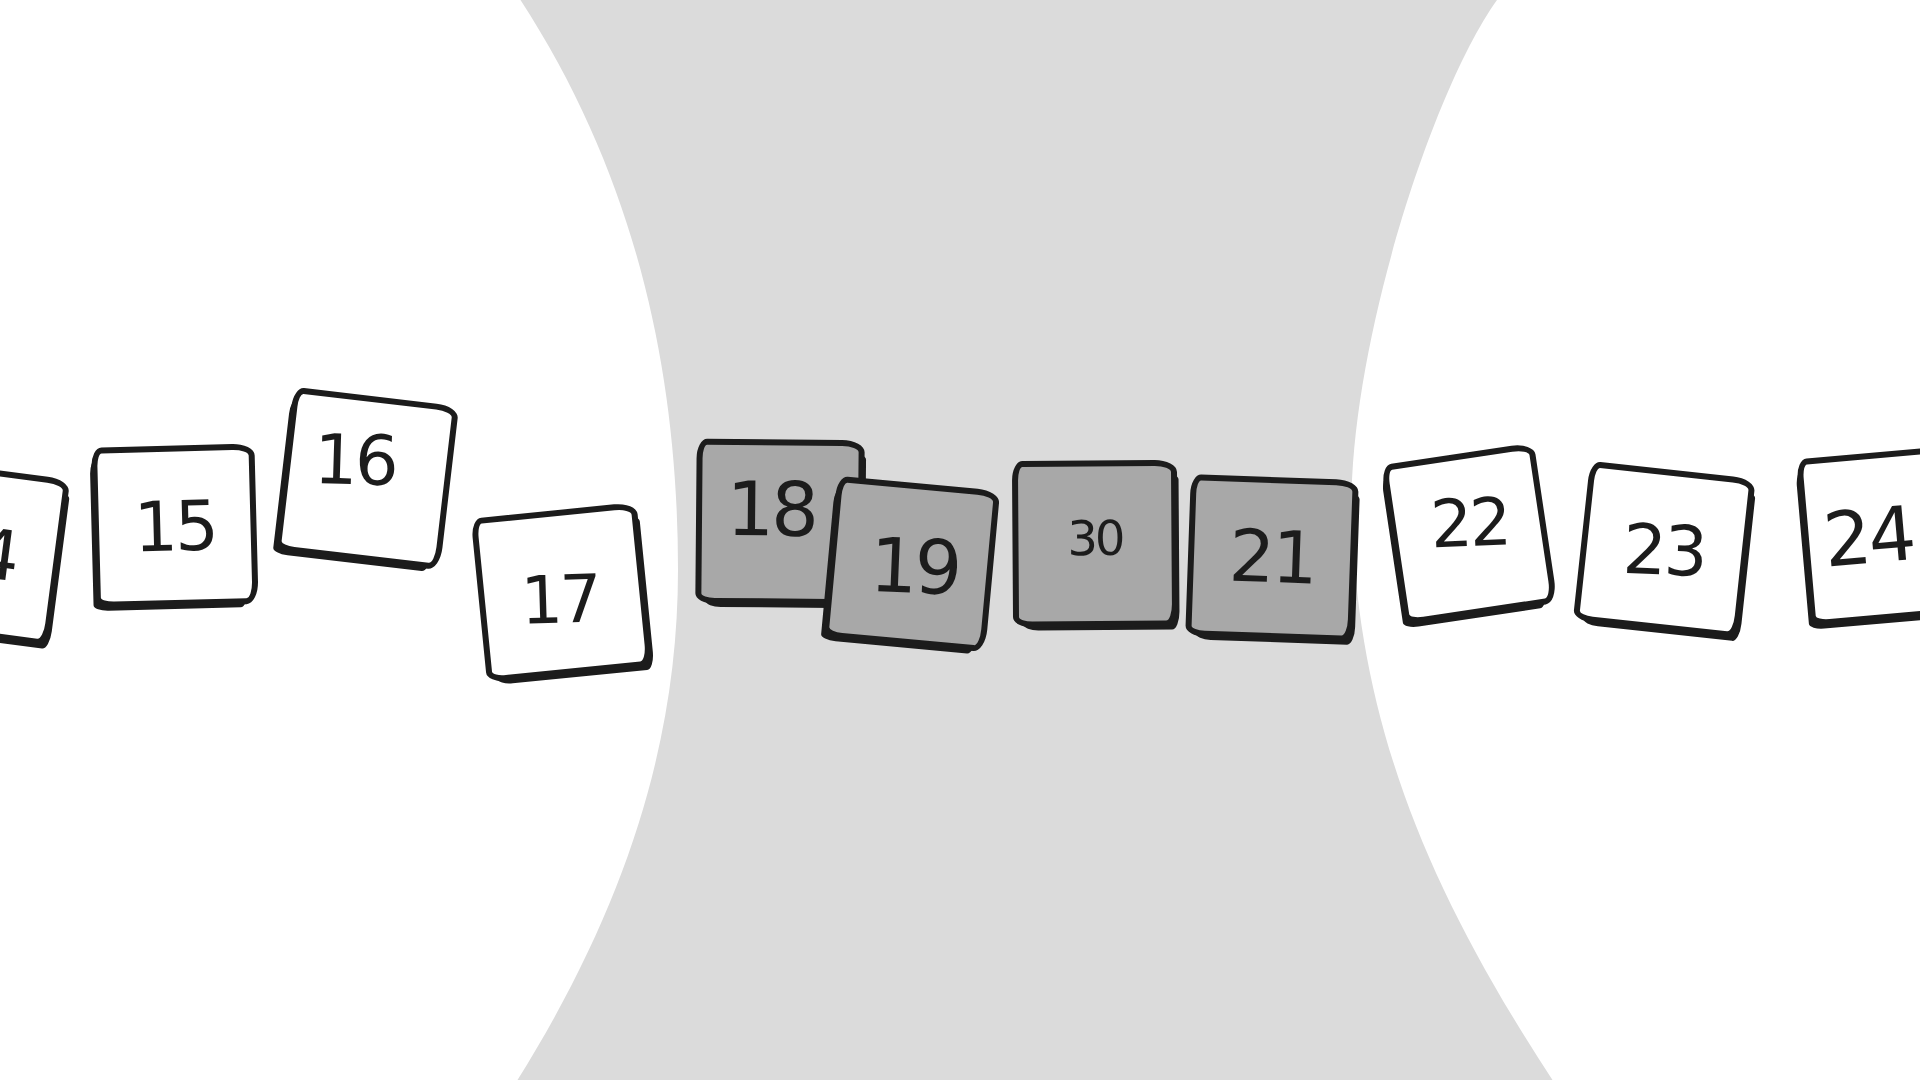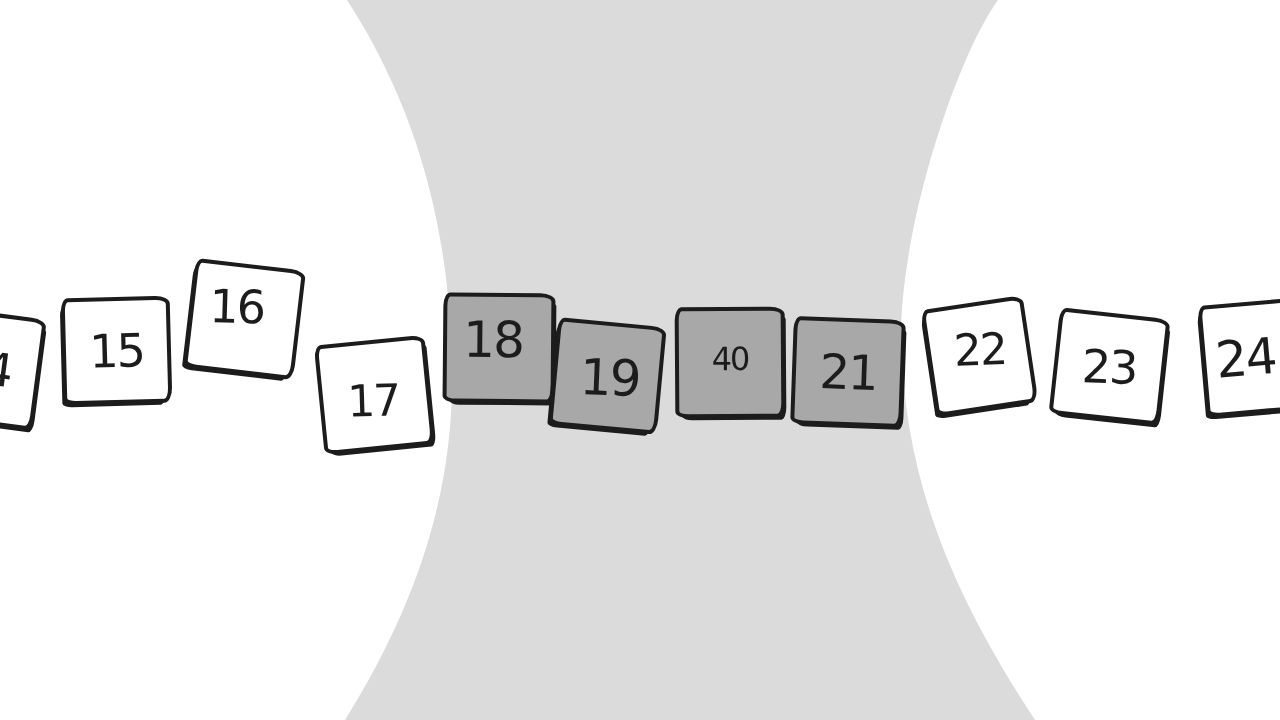--- a/index.html
+++ b/index.html
@@ -67,30 +67,30 @@
   </div>
 
   <div class="card dash-l" style="left:189px; top:264px; width:111px; height:110px; transform:rotate(6.7deg);">
     <span class="num" style="font-size:46px; transform:rotate(-5deg) translate(-8px,-12px);">16</span>
   </div>
 
   <div class="card dash-r" style="left:319px; top:340px; width:111px; height:110px; transform:rotate(-5.7deg);">
     <span class="num" style="font-size:44px; transform:rotate(4deg) translate(-2px,6px);">17</span>
   </div>
 
-  <div class="card dash-r hl" style="left:443px; top:293px; width:112px; height:110px; transform:rotate(0.5deg);">
+  <div class="card dash-r hl" style="left:464px; top:293px; width:112px; height:110px; transform:rotate(0.5deg);">
     <span class="num" style="font-size:50px; transform:translate(-6px,-8px);">18</span>
   </div>
 
   <div class="card dash-l hl" style="left:553px; top:322px; width:109px; height:108px; transform:rotate(5.3deg);">
     <span class="num" style="font-size:50px; transform:rotate(-3deg) translate(2px,2px);">19</span>
   </div>
 
   <div class="card dash-r hl" style="left:675px; top:307px; width:110px; height:111px; transform:rotate(-0.4deg);">
-    <span class="num" style="font-size:32px; transform:translate(0,-4px);">40</span>
+    <span class="num" style="font-size:32px; transform:translate(0,-4px);">30</span>
   </div>
 
   <div class="card dash-r hl" style="left:792px; top:318px; width:112px; height:108px; transform:rotate(2deg);">
     <span class="num" style="font-size:48px;">21</span>
   </div>
 
   <div class="card dash-l" style="left:928px; top:302px; width:103px; height:108px; transform:rotate(-8.5deg);">
     <span class="num" style="font-size:44px; transform:rotate(6deg) translate(0,-6px);">22</span>
   </div>
 

